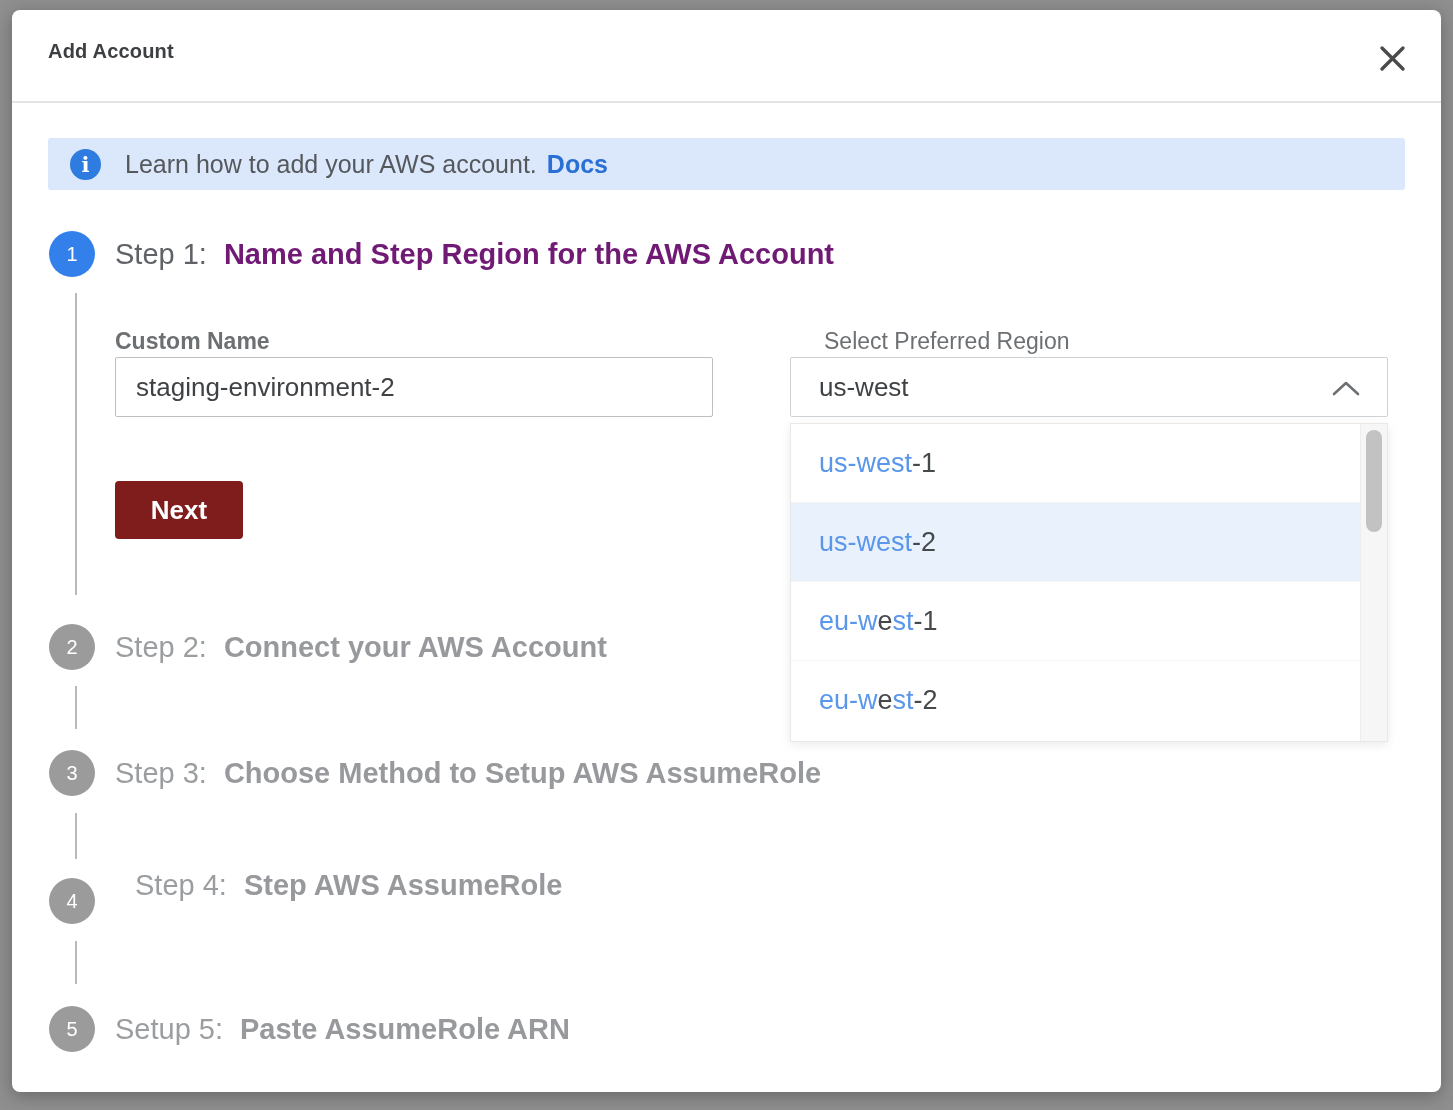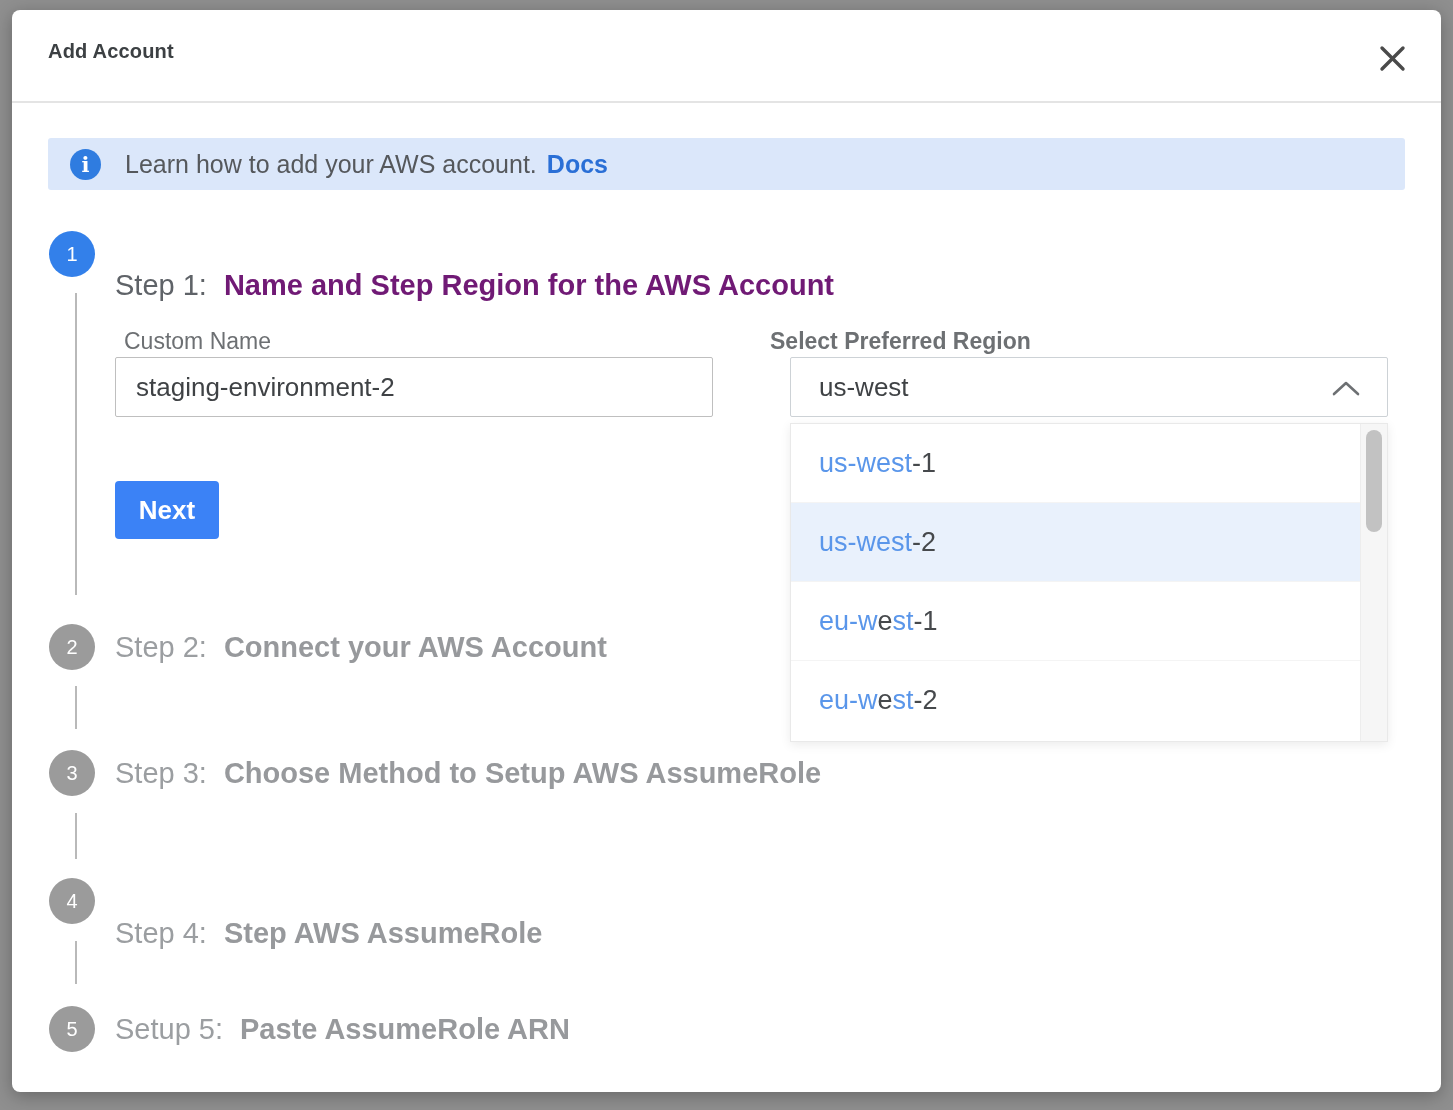--- a/index.html
+++ b/index.html
@@ -71,22 +71,22 @@
   }
   .select-box {
     position: absolute; left: 778px; top: 347px; width: 598px; height: 60px;
     border: 1px solid #cdd2d6; border-radius: 2px; background: #ffffff;
     display: flex; align-items: center; cursor: pointer;
   }
   .select-box .select-value { margin-left: 28px; font-size: 26px; color: #3f4245; }
   .select-box .chevron { position: absolute; right: 26px; top: 22px; }
 
   .next-btn {
-    position: absolute; left: 103px; top: 471px; width: 104px; height: 58px;
-    background: #3b82f6; border: none; border-radius: 4px;
+    position: absolute; left: 103px; top: 471px; width: 128px; height: 58px;
+    background: #7f1d1d; border: none; border-radius: 4px;
     color: #ffffff; font-size: 26px; font-weight: 700;
     font-family: "Liberation Sans", "DejaVu Sans", sans-serif;
   }
 
   .dropdown {
     position: absolute; left: 778px; top: 413px; width: 598px; height: 319px;
     background: #ffffff; border: 1px solid #e9e9e9;
     box-shadow: 0 3px 10px rgba(0,0,0,0.08);
     z-index: 5; display: flex;
   }
@@ -123,55 +123,55 @@
   <div class="header-divider"></div>
 
   <div class="banner">
     <span class="info-icon">i</span>
     <span class="banner-text">Learn how to add your AWS account.</span>
     <a class="banner-link">Docs</a>
   </div>
 
   <div id="steps-root">
       <div class="step-circle active" style="top: 221px;">1</div>
-      <div class="step-heading active" style="top: 221px; margin-top: 31px;">
+      <div class="step-heading active" style="top: 221px;">
         <span class="prefix">Step 1:</span>
         <span class="title">Name and Step Region for the AWS Account</span>
       </div>
       <div class="step-circle inactive" style="top: 614px;">2</div>
       <div class="step-heading inactive" style="top: 614px;">
         <span class="prefix">Step 2:</span>
         <span class="title">Connect your AWS Account</span>
       </div>
       <div class="step-circle inactive" style="top: 740px;">3</div>
       <div class="step-heading inactive" style="top: 740px;">
         <span class="prefix">Step 3:</span>
         <span class="title">Choose Method to Setup AWS AssumeRole</span>
       </div>
       <div class="step-circle inactive" style="top: 868px;">4</div>
-      <div class="step-heading inactive" style="top: 900px;">
+      <div class="step-heading inactive" style="top: 852px; margin-left: 20px;">
         <span class="prefix">Step 4:</span>
         <span class="title">Step AWS AssumeRole</span>
       </div>
       <div class="step-circle inactive" style="top: 996px;">5</div>
       <div class="step-heading inactive" style="top: 996px;">
         <span class="prefix">Setup 5:</span>
         <span class="title">Paste AssumeRole ARN</span>
       </div>
     </div>
 
   <div class="connector" style="top:283px; height:302px;"></div>
   <div class="connector" style="top:676px; height:43px;"></div>
   <div class="connector" style="top:803px; height:46px;"></div>
   <div class="connector" style="top:931px; height:43px;"></div>
 
-  <div class="field-label" style="left:112px;">Custom Name</div>
+  <div class="field-label" style="left:103px;font-weight:bold;">Custom Name</div>
   <input class="text-input" style="left: 103px;" type="text" value="staging-environment-2">
 
-  <div class="field-label" style="left:758px;font-weight:bold;">Select Preferred Region</div>
+  <div class="field-label" style="left:812px;">Select Preferred Region</div>
   <div class="select-box">
     <span class="select-value">us-west</span>
     <svg class="chevron" width="30" height="17" viewBox="0 0 30 17">
       <polyline points="3,14 15,3 27,14" fill="none" stroke="#6d7073" stroke-width="2.6" stroke-linecap="round" stroke-linejoin="round"></polyline>
     </svg>
   </div>
 
   <button class="next-btn">Next</button>
 
   <div class="dropdown">

